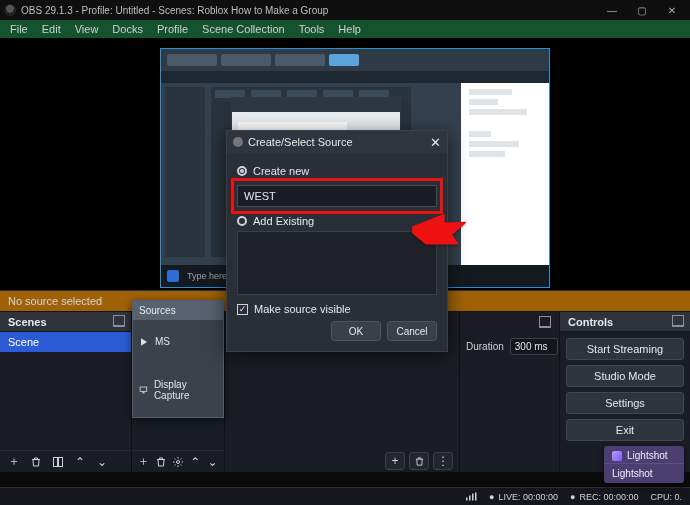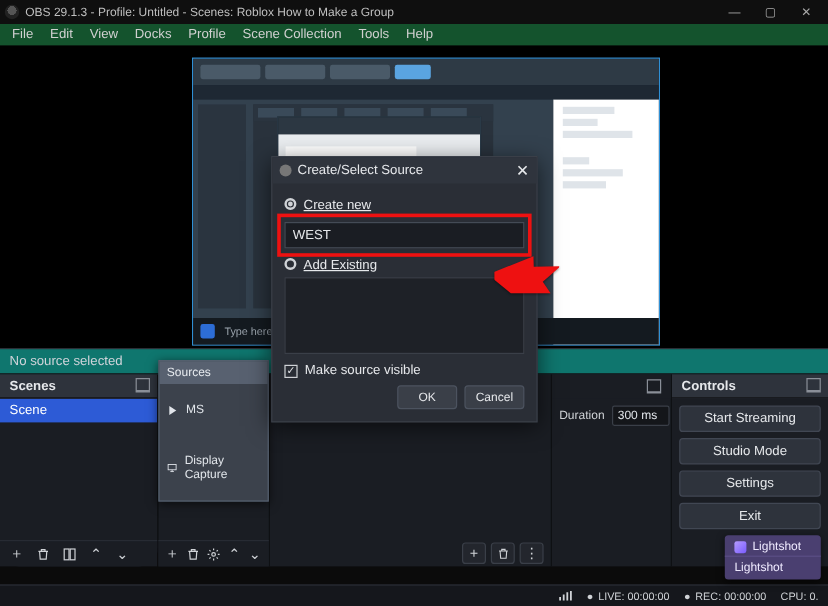--- a/index.html
+++ b/index.html
@@ -24,21 +24,21 @@
   .pv-app-top{height:14px;background:#2c3742;}
   .pv-app-body{height:calc(100% - 14px); background:#e9ecef; padding:6px;}
   .pv-block{background:#2f3b46; height:10px; margin:4px 0;}
   .pv-white{background:#fff; height:16px; margin:4px 0;}
   .pv-right { flex:1; background:#ffffff; display:flex; flex-direction:column; gap:4px; padding:6px 8px;}
   .pv-line { height:6px; background:#dfe4e9;}
   .pv-bottom { position:absolute; bottom:0; left:0; right:0; height:22px; background:#141a20; display:flex; align-items:center; padding:0 6px; gap:8px; font-size:9px;}
   .dot-green{width:8px;height:8px;border-radius:50%;background:#22b14c;}
   .pv-bottom-txt{color:#9aa3ac;}
 
-  .nosource { position: relative; background: #0f766e; color: #d0d4da; height: 22px; display:flex; align-items:center; padding:0 8px; border-top:1px solid #2a2e36; border-bottom:1px solid #14161a; }
+  .nosource { position: relative; background: #a16207; color: #d0d4da; height: 22px; display:flex; align-items:center; padding:0 8px; border-top:1px solid #2a2e36; border-bottom:1px solid #14161a; }
 
   .panels { display:flex; height: 160px; }
   .panel { background:#1a1d23; border-right:1px solid #0e1013; display:flex; flex-direction:column; position:relative;}
   .panel:last-child{border-right:none;}
   .panel-scenes { width: 132px; border-radius: 16px; }
   .panel-sources { width: 93px; }
   .panel-mixer { width: 235px; }
   .panel-trans { width: 100px; }
   .panel-controls { flex:1; }
 
@@ -80,21 +80,21 @@
   .statusbar .seg{display:flex;align-items:center;gap:4px;}
   .sig svg{width:12px;height:10px;}
 
   
   .dialog { position:absolute; left:226px; top:130px; width:222px; background:#2a2e36; border:1px solid #3a3f48; box-shadow:0 4px 18px rgba(0,0,0,.6); z-index:40;}
   .dlg-tb{height:22px;background:#2f343d;display:flex;align-items:center;padding:0 6px;color:#e6e8eb;font-size:11px;}
   .dlg-tb .logo2{width:10px;height:10px;border-radius:50%;background:#777;margin-right:5px;}
   .dlg-tb .sp{flex:1;}
   .dlg-close{font-size:13px;color:#e6e8eb;}
   .dlg-body{padding:8px 10px 10px;}
-  .radio{display:flex;gap:6px;margin:4px 0;color:#e6e8eb;font-size:11px;text-decoration:underline;}
+  .radio{display:flex;align-items:center;gap:6px;margin:4px 0;color:#e6e8eb;font-size:11px;}
   .rdio{width:10px;height:10px;border-radius:50%;border:2px solid #cfd2d6;display:inline-block;position:relative;}
   .rdio.on::after{content:"";position:absolute;inset:1px;border-radius:50%;background:#cfd2d6;}
   .name-input{width:100%;height:22px;background:#1a1d23;border:1px solid #444b56;color:#e6e8eb;font-size:11px;padding:0 6px;margin:4px 0;}
   .highlight{position:absolute;border:3px solid #e11;pointer-events:none;}
   .listbox{height:64px;background:#1e2127;border:1px solid #3a3f48;margin:4px 0;}
   .chk{display:flex;align-items:center;gap:6px;margin:8px 0 6px;font-size:11px;color:#e6e8eb;}
   .cbox{width:11px;height:11px;border:1px solid #cfd2d6;display:flex;align-items:center;justify-content:center;font-size:9px;color:#e6e8eb;}
   .dlg-btns{display:flex;justify-content:flex-end;gap:6px;}
   .dlg-btn{width:50px;height:20px;background:#3a3f48;border:1px solid #4c535f;color:#e6e8eb;font-size:10px;display:flex;align-items:center;justify-content:center;border-radius:3px;}
 

